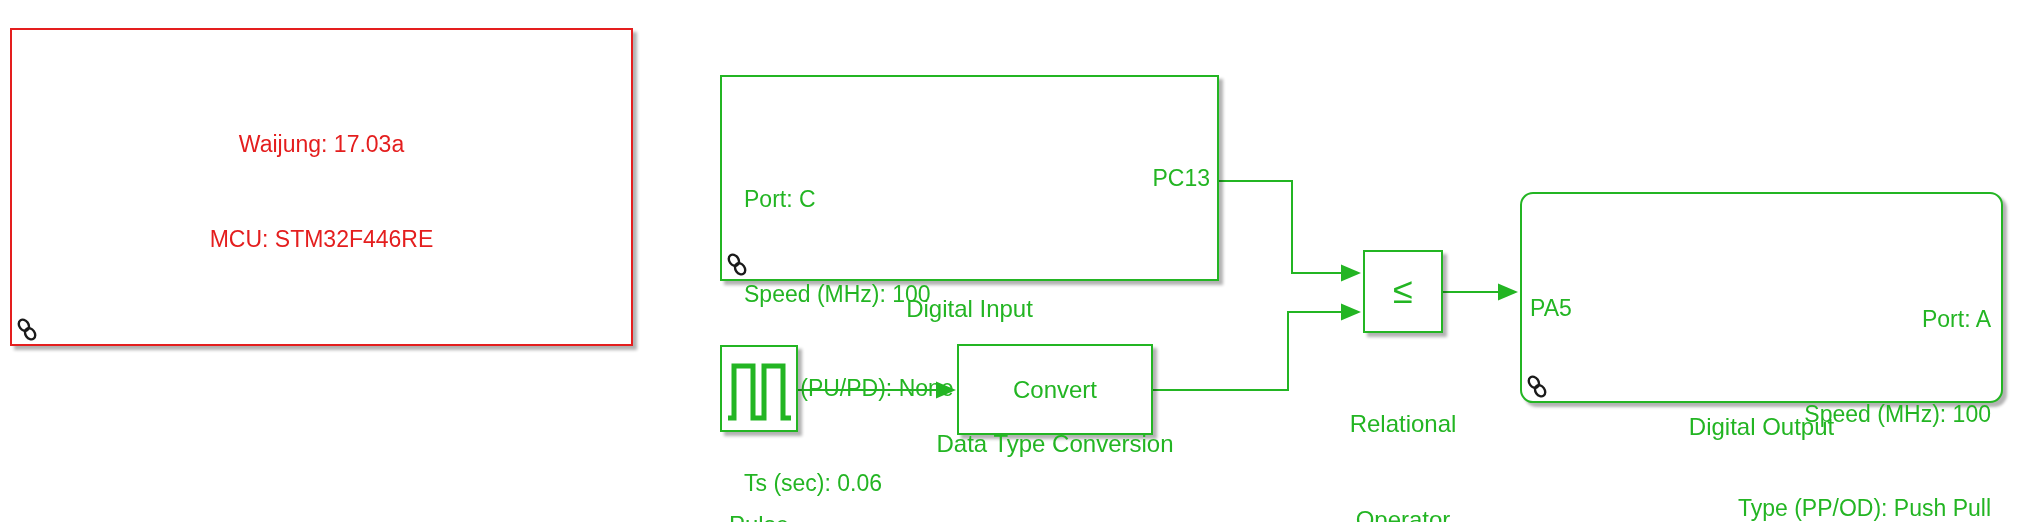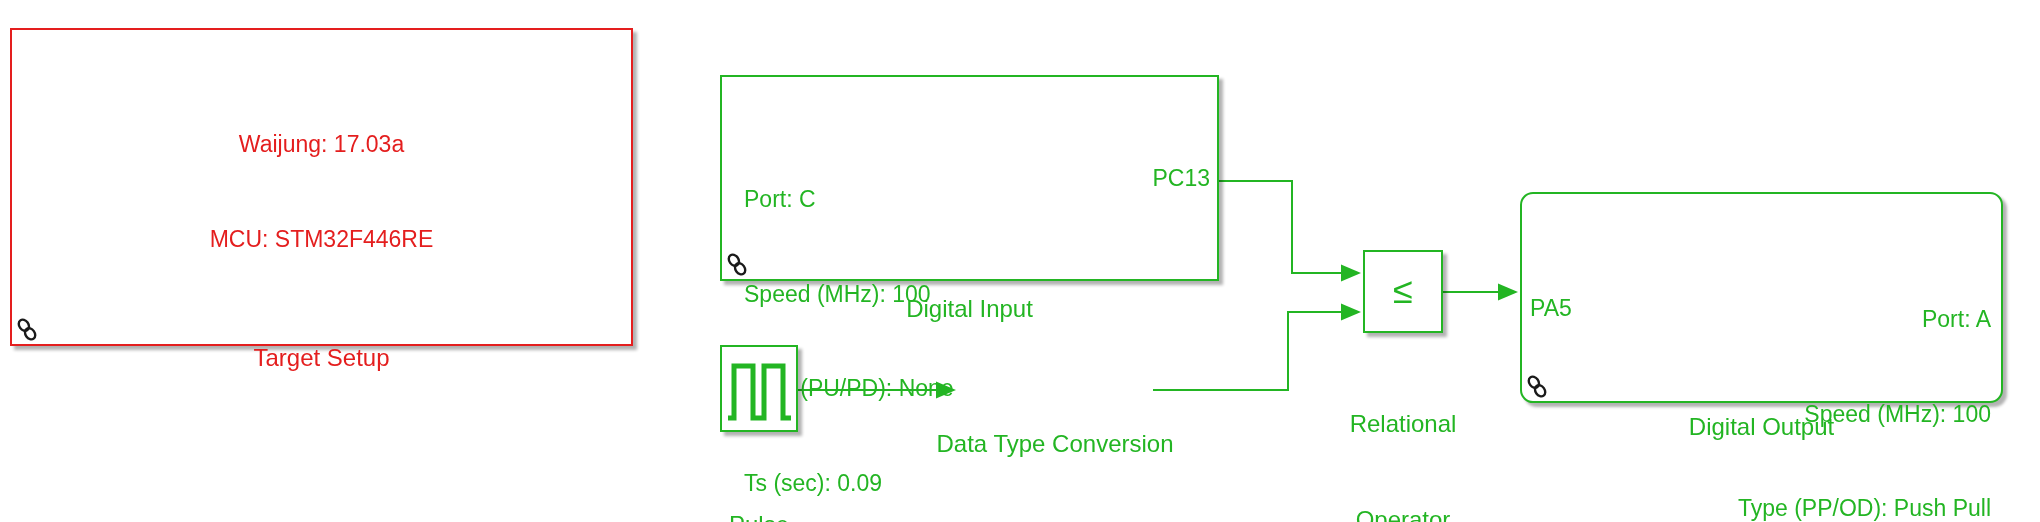--- a/index.html
+++ b/index.html
@@ -88,28 +88,27 @@
       
       
     </div>
     <svg class="link-badge" viewBox="0 0 22 25">
       <g transform="rotate(-36 11 12.5)">
         <ellipse cx="11" cy="7.2" rx="4.6" ry="6"></ellipse>
         <ellipse cx="11" cy="17.8" rx="4.6" ry="6"></ellipse>
       </g>
     </svg>
   </div>
-  <div class="block-label red" style="left:10px;top:342px;width:623px;">Target Setup</div>
 
   <div class="block" style="left:720px;top:75px;width:499px;height:206px;padding-left:48px;">
     <div class="body-text left" style="top:44px;">
       <div>Port: C</div>
       <div>Speed (MHz): 100</div>
       <div>Type (PU/PD): None</div>
-      <div>Ts (sec): 0.09</div>
+      <div>Ts (sec): 0.06</div>
     </div>
     <div class="port-label port-right">PC13</div>
     <svg class="link-badge" viewBox="0 0 22 25">
       <g transform="rotate(-36 11 12.5)">
         <ellipse cx="11" cy="7.2" rx="4.6" ry="6"></ellipse>
         <ellipse cx="11" cy="17.8" rx="4.6" ry="6"></ellipse>
       </g>
     </svg>
   </div>
   <div class="block-label" style="left:720px;top:293px;width:499px;">Digital Input</div>
@@ -117,20 +116,23 @@
   <div class="block" style="left:720px;top:345px;width:78px;height:87px;">
     <svg class="pulse-icon" viewBox="0 0 74 83">
       <polyline points="6,71 12,71 12,19 31,19 31,71 42,71 42,19 61,19 61,71 69,71"></polyline>
     </svg>
   </div>
   <div class="block-label" style="left:659px;top:445px;width:200px;">
     <div>Pulse</div>
     
   </div>
 
+  <div class="block" style="left:957px;top:344px;width:196px;height:91px;">
+    <div class="convert-text">Convert</div>
+  </div>
   <div class="block-label" style="left:905px;top:428px;width:300px;">Data Type Conversion</div>
 
   <div class="block" style="left:1363px;top:250px;width:80px;height:83px;">
     <div class="relop-symbol">≤</div>
   </div>
   <div class="block-label" style="left:1303px;top:344px;width:200px;">
     <div>Relational</div>
     <div>Operator</div>
   </div>
 

